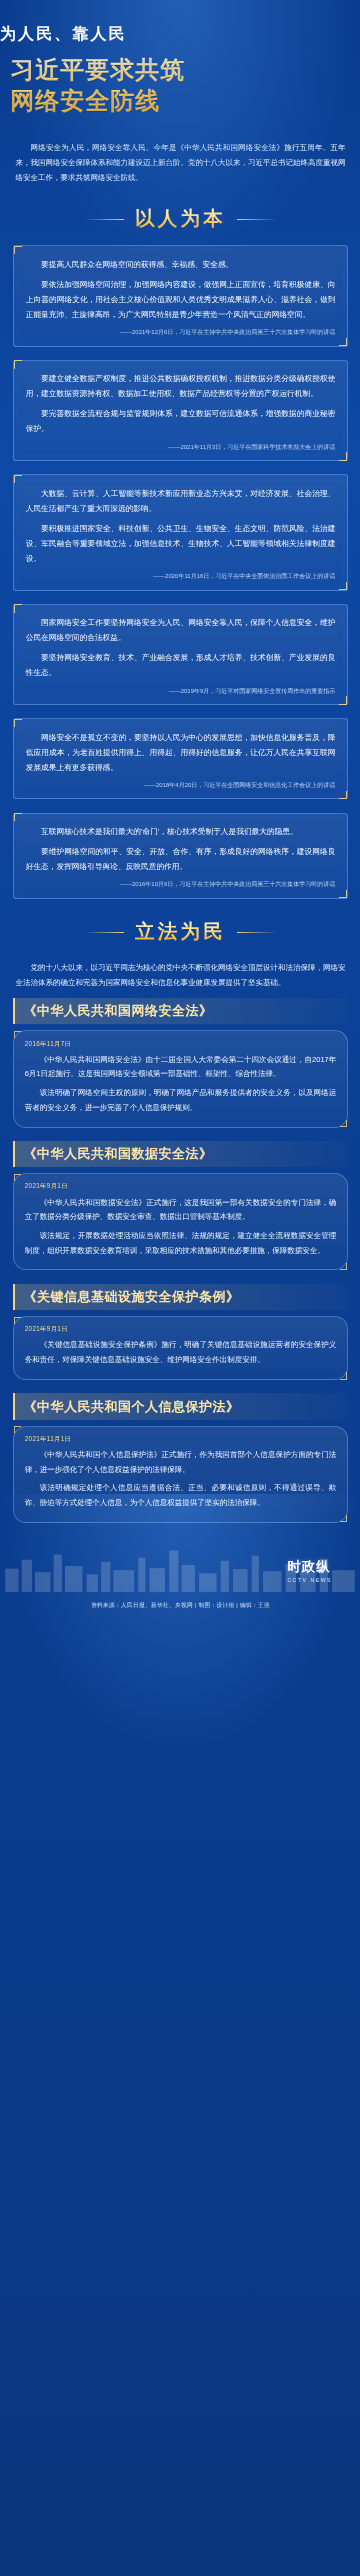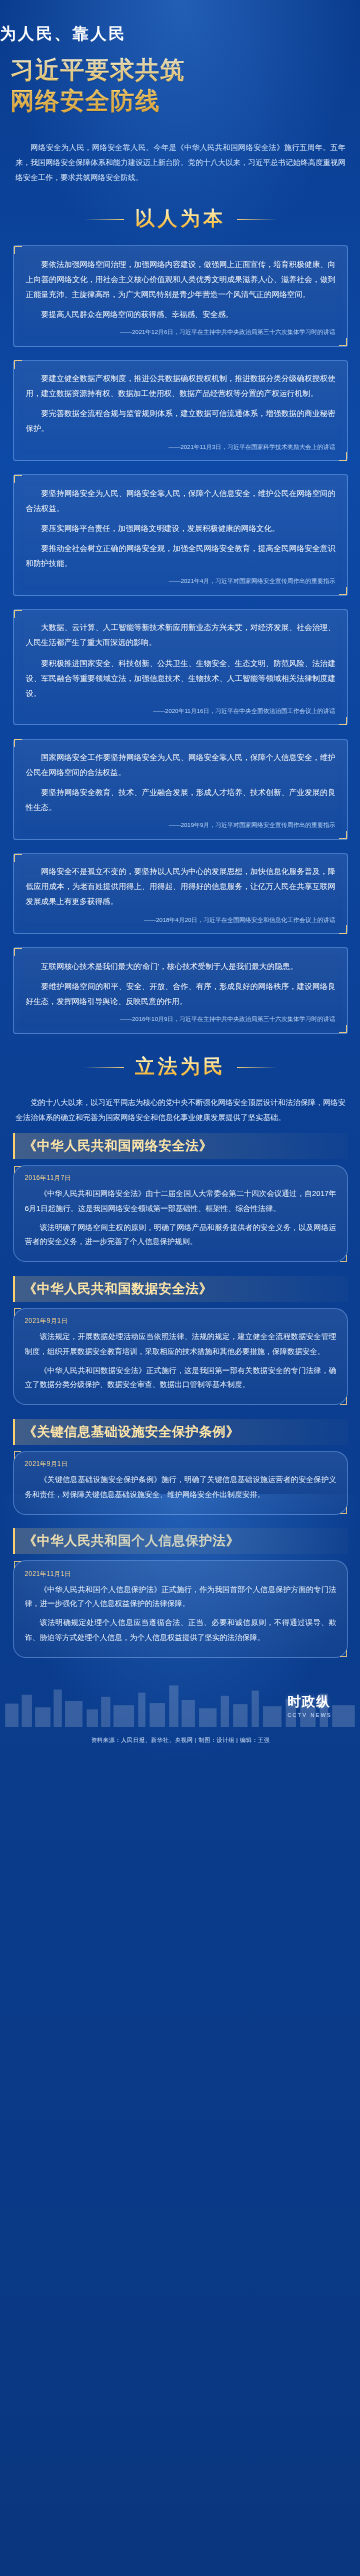--- a/index.html
+++ b/index.html
@@ -223,34 +223,28 @@
   <div class="intro">网络安全为人民，网络安全靠人民。今年是《中华人民共和国网络安全法》施行五周年。五年来，我国网络安全保障体系和能力建设迈上新台阶。党的十八大以来，习近平总书记始终高度重视网络安全工作，要求共筑网络安全防线。</div>
 
   <div class="section-banner">
     <span class="bar">
       <span class="section-title">以人为本</span>
     </span>
   </div>
 
   <div class="cards" id="quote-cards">
       <div class="card">
+        <p>要提高人民群众在网络空间的获得感、幸福感、安全感。</p>
         <p>要依法加强网络空间治理，加强网络内容建设，做强网上正面宣传，培育积极健康、向上向善的网络文化，用社会主义核心价值观和人类优秀文明成果滋养人心、滋养社会，做到正能量充沛、主旋律高昂，为广大网民特别是青少年营造一个风清气正的网络空间。</p>
-        <p>要提高人民群众在网络空间的获得感、幸福感、安全感。</p>
         <p class="src">——2021年12月6日，习近平在主持中共中央政治局第三十六次集体学习时的讲话</p>
       </div>
       <div class="card">
         <p>要建立健全数据产权制度，推进公共数据确权授权机制，推进数据分类分级确权授权使用，建立数据资源持有权、数据加工使用权、数据产品经营权等分置的产权运行机制。</p>
         <p>要完善数据全流程合规与监管规则体系，建立数据可信流通体系，增强数据的商业秘密保护。</p>
         <p class="src">——2021年11月3日，习近平在国家科学技术奖励大会上的讲话</p>
-      </div>
-      <div class="card">
-        <p>要坚持网络安全为人民、网络安全靠人民，保障个人信息安全，维护公民在网络空间的合法权益。</p>
-        <p>要压实网络平台责任，加强网络文明建设，发展积极健康的网络文化。</p>
-        <p>要推动全社会树立正确的网络安全观，加强全民网络安全教育，提高全民网络安全意识和防护技能。</p>
-        <p class="src">——2021年4月，习近平对国家网络安全宣传周作出的重要指示</p>
       </div>
       <div class="card">
         <p>大数据、云计算、人工智能等新技术新应用新业态方兴未艾，对经济发展、社会治理、人民生活都产生了重大而深远的影响。</p>
         <p>要积极推进国家安全、科技创新、公共卫生、生物安全、生态文明、防范风险、法治建设、军民融合等重要领域立法，加强信息技术、生物技术、人工智能等领域相关法律制度建设。</p>
         <p class="src">——2020年11月16日，习近平在中央全面依法治国工作会议上的讲话</p>
       </div>
       <div class="card">
         <p>国家网络安全工作要坚持网络安全为人民、网络安全靠人民，保障个人信息安全，维护公民在网络空间的合法权益。</p>
         <p>要坚持网络安全教育、技术、产业融合发展，形成人才培养、技术创新、产业发展的良性生态。</p>
         <p class="src">——2019年9月，习近平对国家网络安全宣传周作出的重要指示</p>
@@ -280,22 +274,22 @@
         <div class="law-body">
           <div class="law-date">2016年11月7日</div>
           <p>《中华人民共和国网络安全法》由十二届全国人大常委会第二十四次会议通过，自2017年6月1日起施行。这是我国网络安全领域第一部基础性、框架性、综合性法律。</p>
           <p>该法明确了网络空间主权的原则，明确了网络产品和服务提供者的安全义务，以及网络运营者的安全义务，进一步完善了个人信息保护规则。</p>
         </div>
       </div>
       <div class="law">
         <span class="law-name">《中华人民共和国数据安全法》</span>
         <div class="law-body">
           <div class="law-date">2021年9月1日</div>
+          <p>《中华人民共和国数据安全法》正式施行，这是我国第一部有关数据安全的专门法律，确立了数据分类分级保护、数据安全审查、数据出口管制等基本制度。</p>
           <p>该法规定，开展数据处理活动应当依照法律、法规的规定，建立健全全流程数据安全管理制度，组织开展数据安全教育培训，采取相应的技术措施和其他必要措施，保障数据安全。</p>
-          <p>《中华人民共和国数据安全法》正式施行，这是我国第一部有关数据安全的专门法律，确立了数据分类分级保护、数据安全审查、数据出口管制等基本制度。</p>
         </div>
       </div>
       <div class="law">
         <span class="law-name">《关键信息基础设施安全保护条例》</span>
         <div class="law-body">
           <div class="law-date">2021年9月1日</div>
           <p>《关键信息基础设施安全保护条例》施行，明确了关键信息基础设施运营者的安全保护义务和责任，对保障关键信息基础设施安全、维护网络安全作出制度安排。</p>
         </div>
       </div>
       <div class="law">

